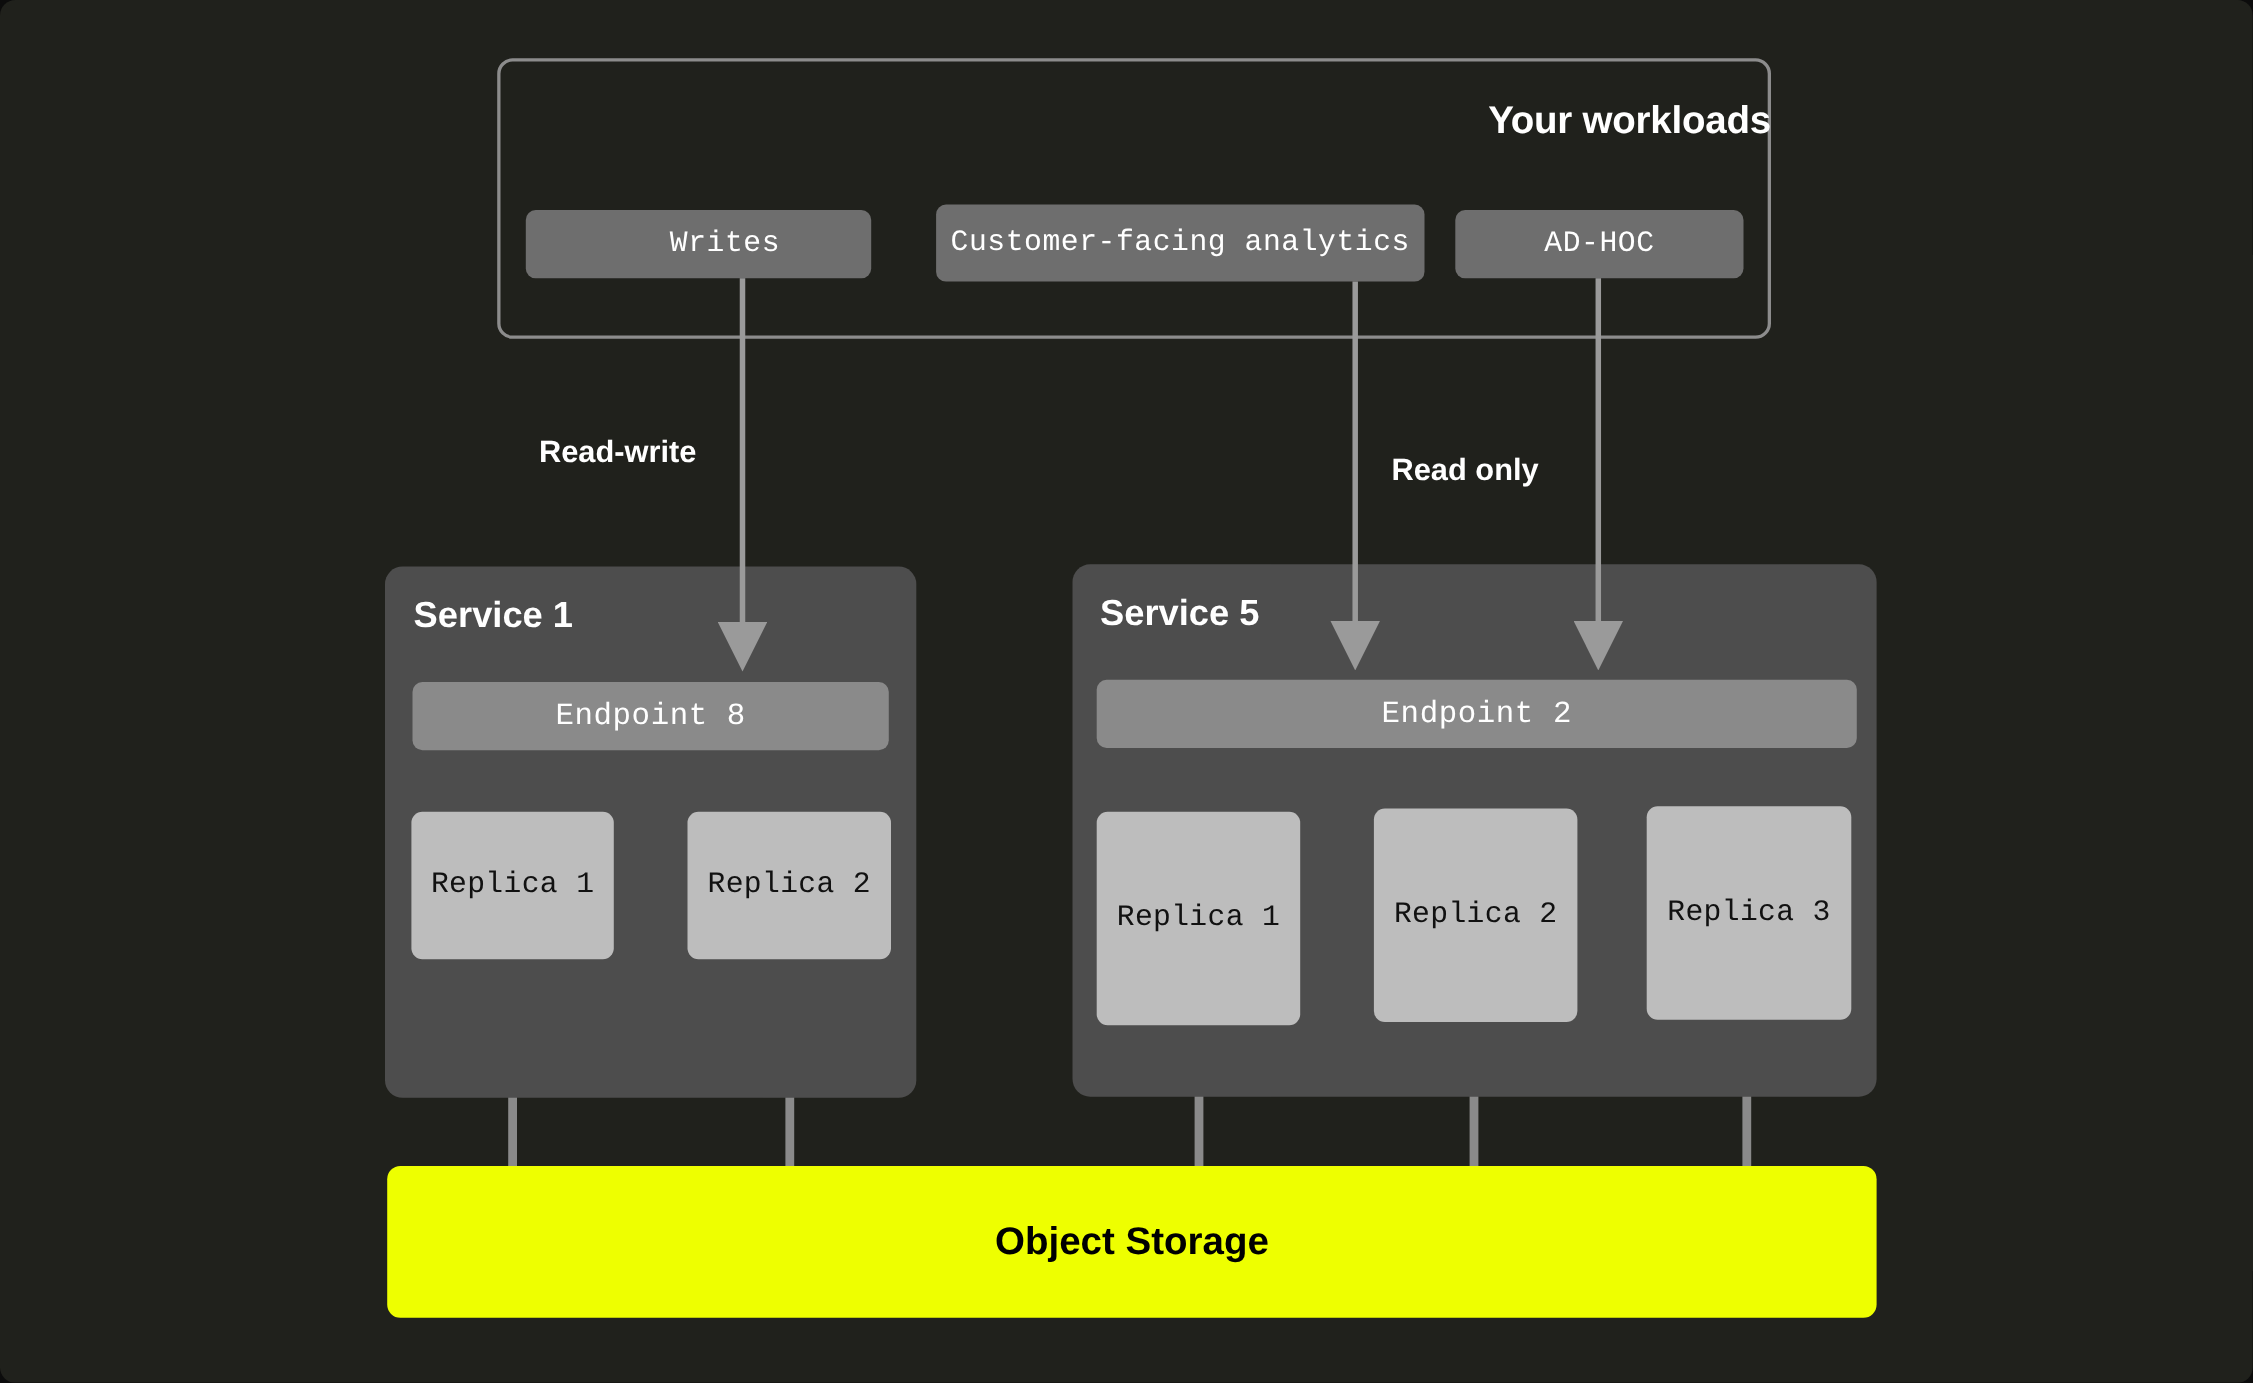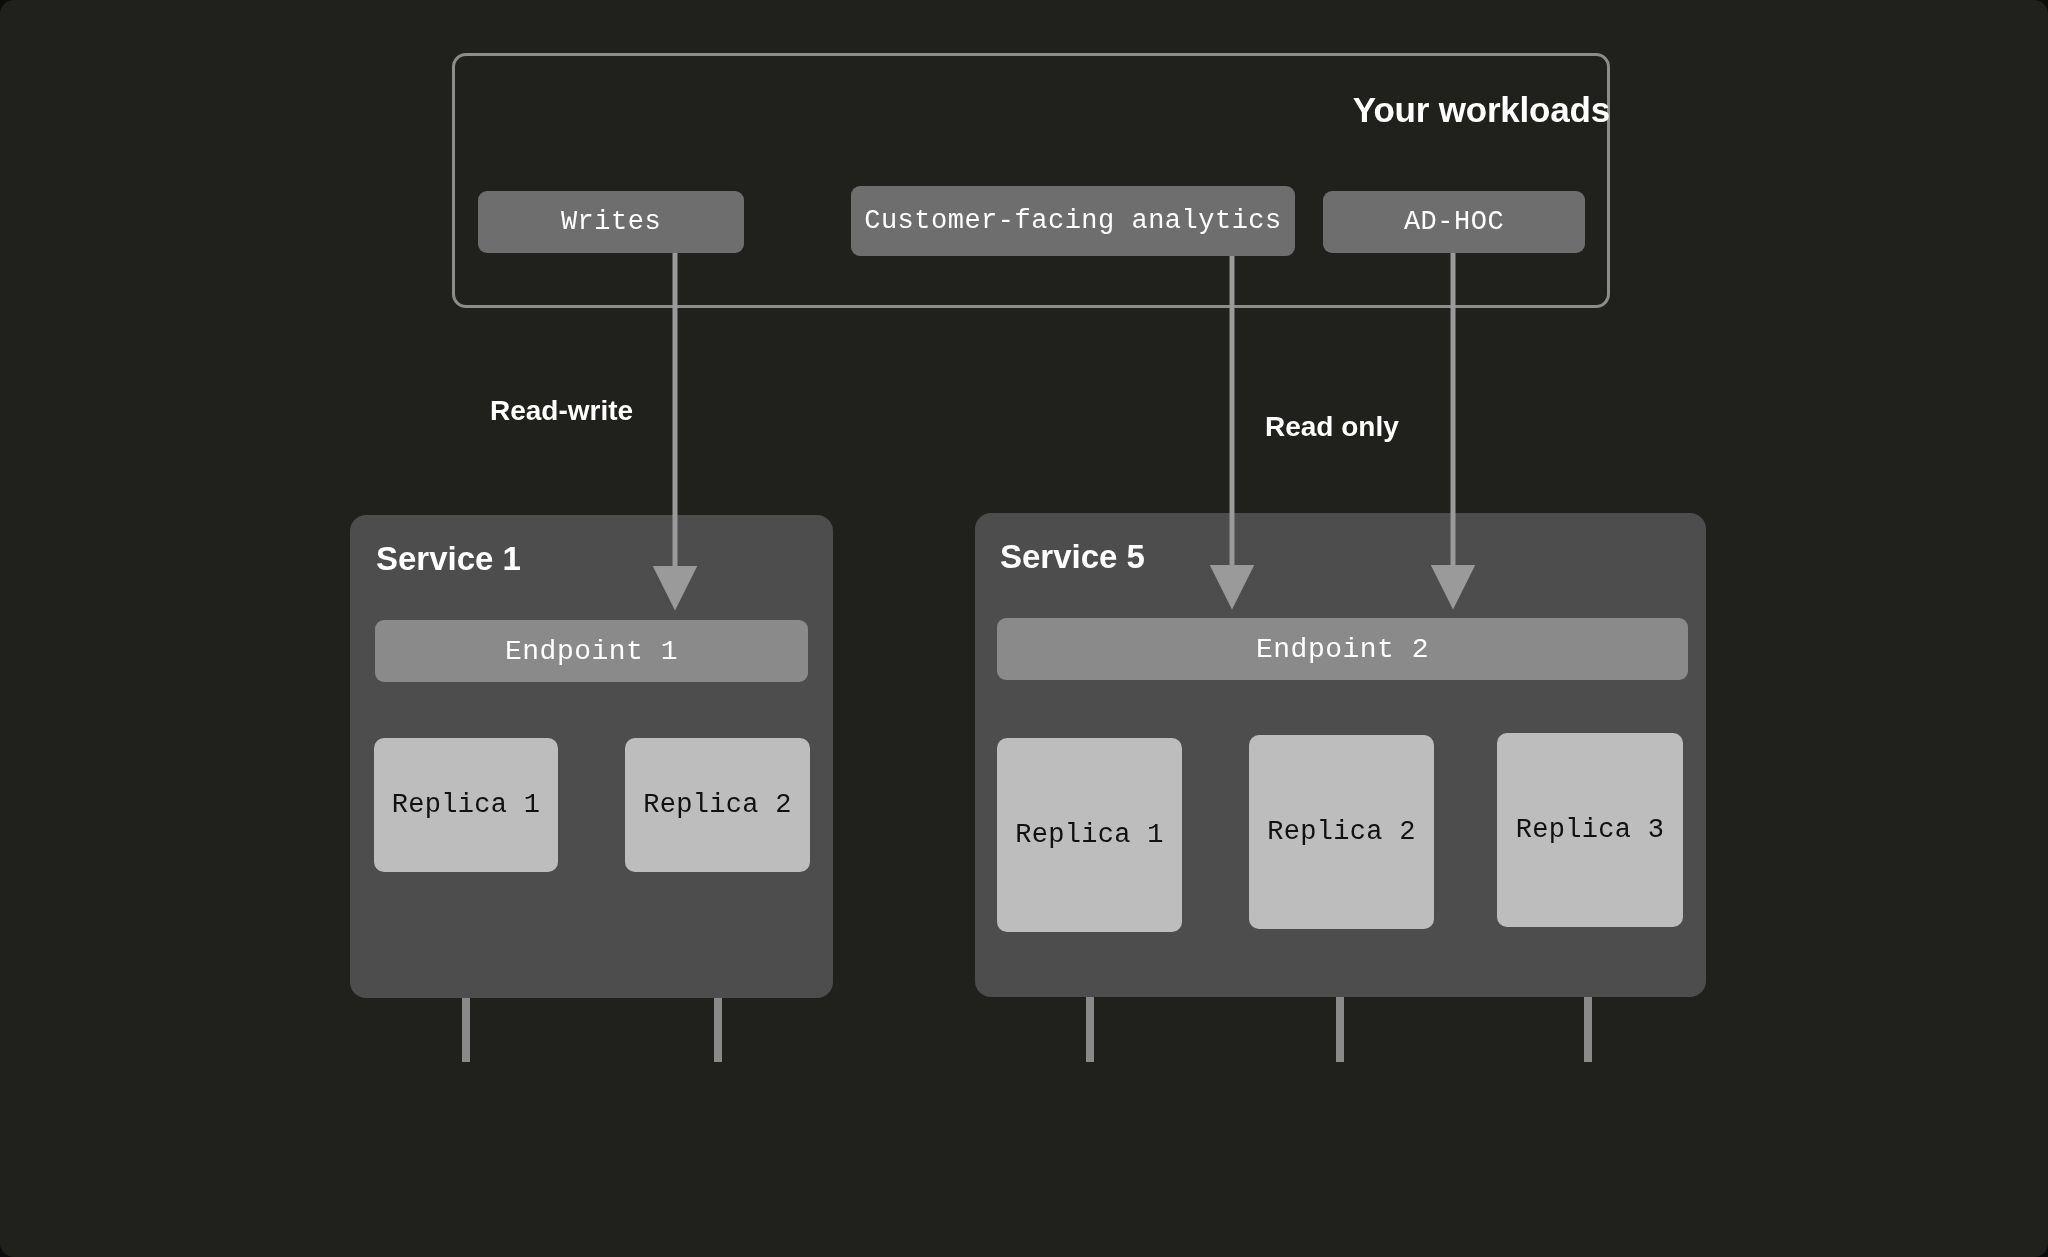--- a/index.html
+++ b/index.html
@@ -145,21 +145,21 @@
 
       <line x1="1588" y1="680" x2="1588" y2="1062" stroke="#8a8a8a" stroke-width="8"></line>
     </svg>
   </div>
 
   <div class="layer-boxes">
 
     <div class="workloads-frame"></div>
     <div class="workloads-title">Your workloads</div>
 
-    <div class="wl-box" style="left:478px; top:191px; width:266px; height:62px;">
+    <div class="wl-box" style="left:478px; top:191px; width:266px; height:62px;padding-left:48px;">
       <span>Writes</span>
     </div>
     <div class="wl-box" style="left:851px; top:186px; width:444px; height:70px;">
       <span>Customer-facing analytics</span>
     </div>
     <div class="wl-box" style="left:1323px; top:191px; width:262px; height:62px;">
       <span>AD-HOC</span>
     </div>
 
     <div class="service-panel" style="left:350px; top:515px; width:483px; height:483px;"></div>
@@ -184,21 +184,21 @@
       <line x1="1453" y1="253" x2="1453" y2="587" stroke="#9a9a9a" stroke-width="5" marker-end="url(#arrowhead)"></line>
     </svg>
   </div>
 
   <div class="layer-labels">
 
     <div class="flow-label" style="left:490px; top:395px;">Read-write</div>
     <div class="flow-label" style="left:1265px; top:395px;margin-top:16px;">Read only</div>
 
     <div class="endpoint-box" style="left:375px; top:620px; width:433px; height:62px;">
-      <span>Endpoint 1</span>
+      <span>Endpoint 8</span>
     </div>
 
     <div class="replica-box" style="left:374px; top:738px; width:184px; height:134px;">
       <span>Replica 1</span>
     </div>
     <div class="replica-box" style="left:625px; top:738px; width:185px; height:134px;">
       <span>Replica 2</span>
     </div>
 
     <div class="endpoint-box" style="left:997px; top:618px; width:691px; height:62px;">
@@ -208,15 +208,18 @@
     <div class="replica-box" style="left:997px; top:738px; width:185px; height:194px;">
       <span>Replica 1</span>
     </div>
     <div class="replica-box" style="left:1249px; top:735px; width:185px; height:194px;">
       <span>Replica 2</span>
     </div>
     <div class="replica-box" style="left:1497px; top:733px; width:186px; height:194px;">
       <span>Replica 3</span>
     </div>
 
+    <div class="object-storage">
+      <span>Object Storage</span>
+    </div>
   </div>
 
 </div>
 
 </body></html>

